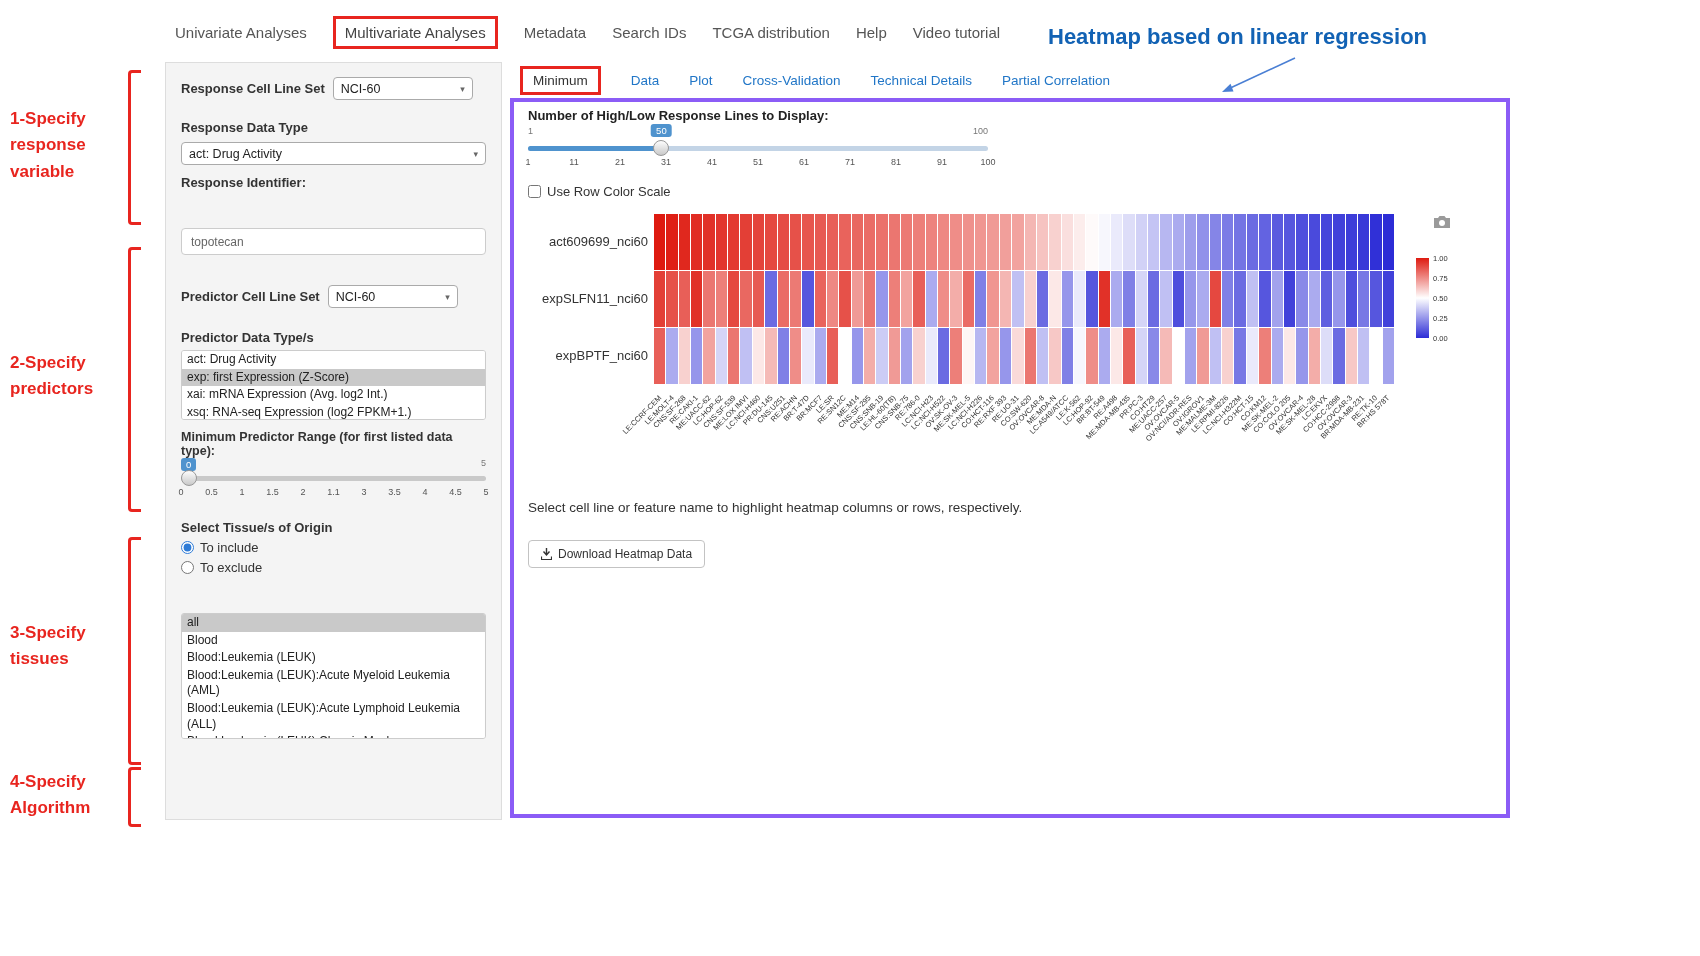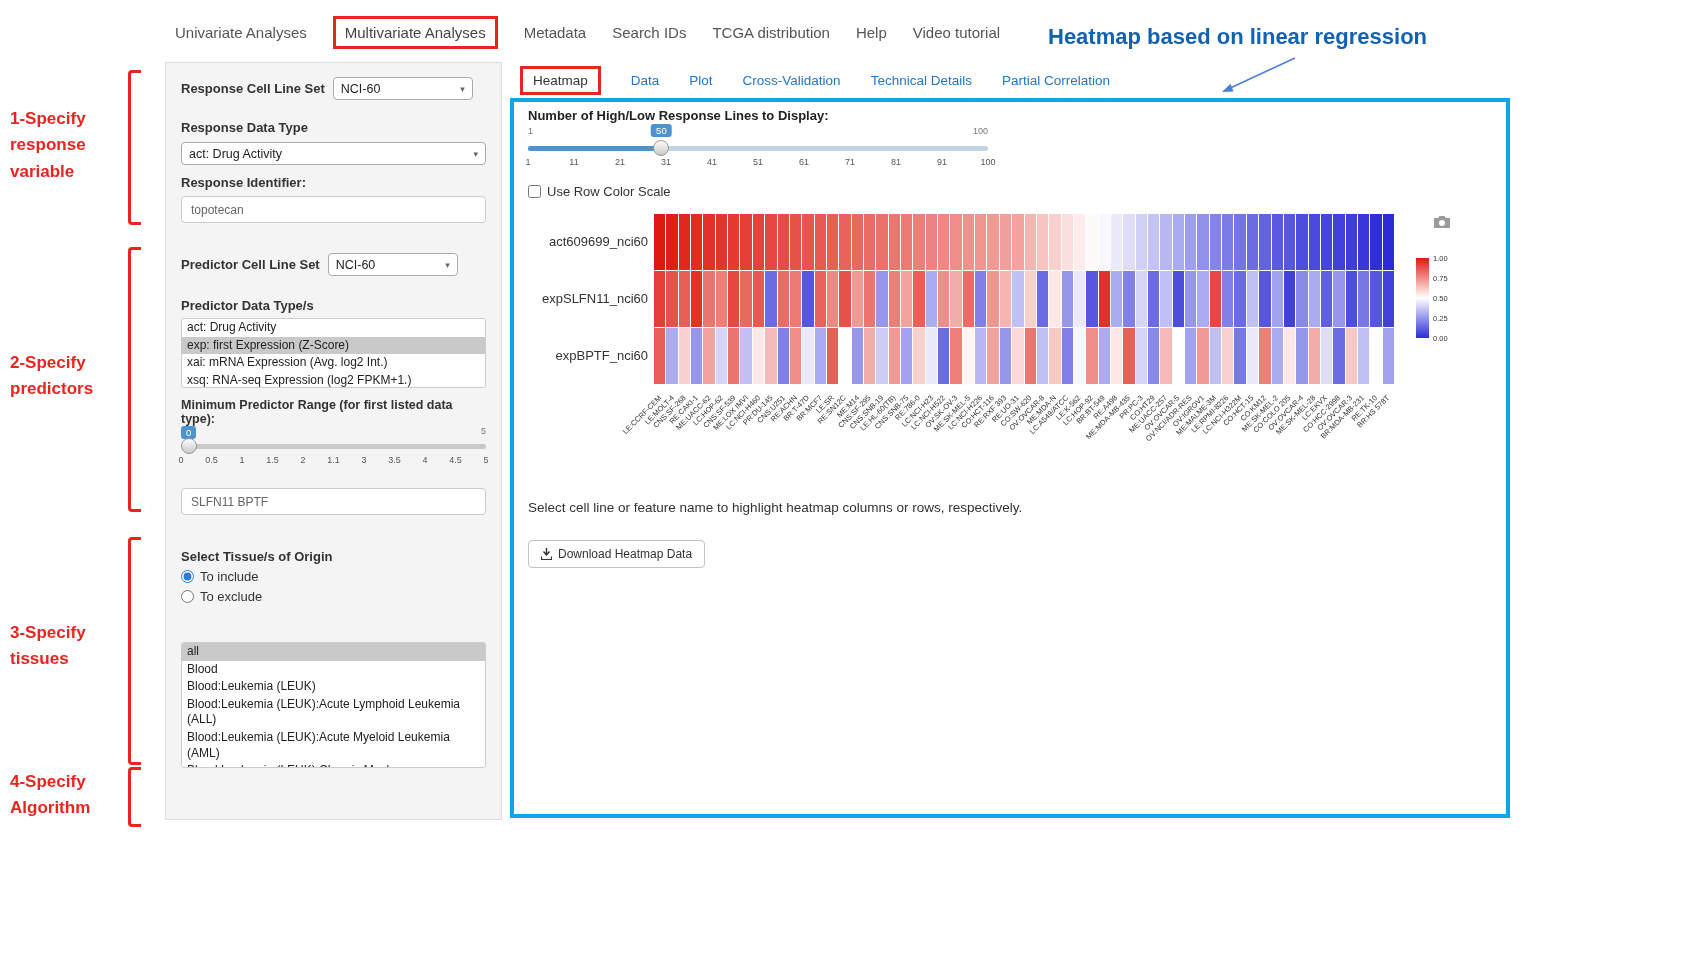--- a/index.html
+++ b/index.html
@@ -39,21 +39,21 @@
   .slider .badge { position:absolute; background:#4f93ce; color:#fff; font-size:9.5px; padding:1px 5px; border-radius:3px; }
   .slider .endlab { position:absolute; font-size:9px; color:#777; }
   .ticks { position:absolute; left:0; right:0; height:14px; }
   .ticks span { position:absolute; transform:translateX(-50%); font-size:9px; color:#555; }
 
   
   .tabs { position:absolute; left:520px; top:66px; display:flex; align-items:center; gap:30px; font-size:13.5px; }
   .tabs .tab { color:#2176c7; cursor:pointer; white-space:nowrap; }
   .tabs .tab.active { color:#333; border:3px solid #e8251f; padding:4px 10px; background:#fff; }
 
-  .panel { position:absolute; left:510px; top:98px; width:1000px; height:720px; border:4px solid #0ea5e9; background:#fff; }
+  .panel { position:absolute; left:510px; top:98px; width:1000px; height:720px; border:4px solid #8b5cf6; background:#fff; }
   .panel-inner { position:relative; width:100%; height:100%; }
   .hm-title { position:absolute; left:14px; top:6px; font-size:13px; font-weight:bold; color:#222; }
   #main-slider { position:absolute; left:14px; top:24px; width:460px; height:52px; }
   .chk-row { position:absolute; left:14px; top:82px; display:flex; align-items:center; gap:6px; font-size:13px; color:#333; }
 
   #hm-grid { position:absolute; left:140px; top:112px; width:740px; height:170px; display:grid; grid-template-columns:repeat(60,1fr); grid-template-rows:repeat(3,1fr); gap:1px; background:#fff; }
   .hm-rowlab { position:absolute; left:4px; width:130px; text-align:right; font-size:13px; color:#333; cursor:pointer; }
   #hm-collabels { position:absolute; left:140px; top:286px; width:740px; height:100px; }
   .collabel-anchor { position:absolute; top:4px; width:0; height:0; }
   .collabel { position:absolute; right:0; top:0; white-space:nowrap; font-size:7.5px; color:#333; transform:rotate(-45deg); transform-origin:100% 50%; cursor:pointer; }
@@ -112,21 +112,21 @@
     </span>
   </div>
 
   <div class="lbl" style="margin-bottom:7px;">Response Data Type</div>
   <div class="sel" style="width:100%;margin-bottom:10px;">
     <span>act: Drug Activity</span>
     <span class="caret">▾</span>
   </div>
 
   <div class="lbl" style="margin-bottom:6px;">Response Identifier:</div>
-  <input class="txt" style="margin-bottom: 30px;" value="topotecan">
+  <input class="txt" style="margin-bottom: 30px; margin-top: 32px;" value="topotecan">
 
   <div class="row-inline" style="margin-bottom:22px;">
     <span class="lbl">Predictor Cell Line Set</span>
     <span class="sel" style="width:130px;">
       <span>NCI-60</span>
       <span class="caret">▾</span>
     </span>
   </div>
 
   <div class="lbl" style="margin-bottom:5px;">Predictor Data Type/s</div>
@@ -151,46 +151,45 @@
         <span style="left: 40%;">2</span>
         <span style="left: 50%;">1.1</span>
         <span style="left: 60%;">3</span>
         <span style="left: 70%;">3.5</span>
         <span style="left: 80%;">4</span>
         <span style="left: 90%; text-align: center;">4.5</span>
         <span style="left: 100%;">5</span>
       </div>
   </div>
 
-  <input class="txt" style="margin-bottom: 34px;" value="SLFN11 BPTF">
 
   <div class="lbl" style="margin-bottom:4px;">Select Tissue/s of Origin</div>
   <div class="radio-row">
     <input type="radio" name="tissue-mode" checked="" style="">
     <span>To include</span>
   </div>
   <div class="radio-row" style="margin-bottom:38px;">
     <input type="radio" name="tissue-mode" style="">
     <span>To exclude</span>
   </div>
 
   <div class="listbox" style="height:126px;margin-bottom:24px;">
     <div class="opt selected">all</div>
     <div class="opt">Blood</div>
     <div class="opt">Blood:Leukemia (LEUK)</div>
+    <div class="opt">Blood:Leukemia (LEUK):Acute Myeloid Leukemia (AML)</div>
     <div class="opt">Blood:Leukemia (LEUK):Acute Lymphoid Leukemia (ALL)</div>
-    <div class="opt">Blood:Leukemia (LEUK):Acute Myeloid Leukemia (AML)</div>
     <div class="opt">Blood:Leukemia (LEUK):Chronic Myelogenous Leukemia (CML)</div>
   </div>
 
   
 </div>
 
 <div class="tabs">
-  <span class="tab active">Heatmap</span>
+  <span class="tab active">Minimum</span>
   <span class="tab">Data</span>
   <span class="tab">Plot</span>
   <span class="tab">Cross-Validation</span>
   <span class="tab">Technical Details</span>
   <span class="tab">Partial Correlation</span>
 </div>
 
 <div class="panel">
   <div class="panel-inner">
 

